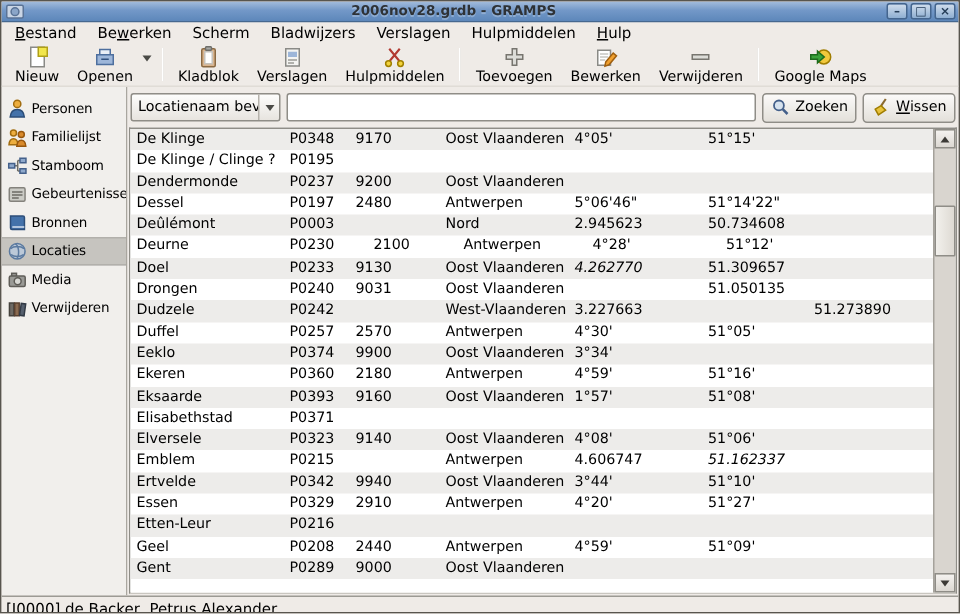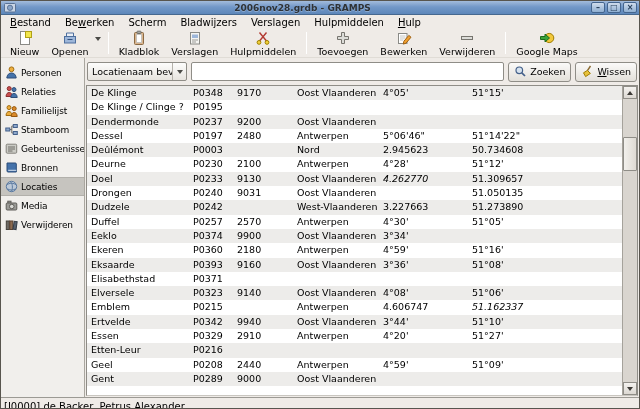--- a/index.html
+++ b/index.html
@@ -251,31 +251,20 @@
             <svg width="13" height="13" viewBox="0 0 13 13">
               <circle cx="6.5" cy="3.3" r="2.4" fill="#edae3f" stroke="#a26d10"></circle>
               <path d="M1.8 12c.3-3.4 2.2-5 4.7-5s4.4 1.6 4.7 5z" fill="#4472aa" stroke="#2c4d78"></path>
             </svg>
           </span>
           <span>Personen</span>
         </div>
         <div class="side-item">
           <span class="icon">
             <svg width="13" height="13" viewBox="0 0 13 13">
-              <circle cx="4.2" cy="3.6" r="2" fill="#c94f4f" stroke="#8c2f2f"></circle>
-              <path d="M1 11.5c.2-2.8 1.5-4 3.2-4s3 1.2 3.2 4z" fill="#c94f4f" stroke="#8c2f2f"></path>
-              <circle cx="9" cy="4.6" r="2" fill="#4472aa" stroke="#2c4d78"></circle>
-              <path d="M5.8 12.5c.2-2.8 1.5-4 3.2-4s3 1.2 3.2 4z" fill="#4472aa" stroke="#2c4d78"></path>
-            </svg>
-          </span>
-          <span>Relaties</span>
-        </div>
-        <div class="side-item">
-          <span class="icon">
-            <svg width="13" height="13" viewBox="0 0 13 13">
               <circle cx="4" cy="3.6" r="2" fill="#edae3f" stroke="#a26d10"></circle>
               <path d="M1 11.5c.2-2.8 1.4-4 3-4s2.8 1.2 3 4z" fill="#edae3f" stroke="#a26d10"></path>
               <circle cx="9.2" cy="4.6" r="2" fill="#d98a2b" stroke="#97570e"></circle>
               <path d="M6.2 12.5c.2-2.8 1.4-4 3-4s2.8 1.2 3 4z" fill="#d98a2b" stroke="#97570e"></path>
             </svg>
           </span>
           <span>Familielijst</span>
         </div>
         <div class="side-item">
           <span class="icon">
@@ -405,21 +394,21 @@
                 <div class="td" style="width: 102px; flex: 0 0 102px;">Deûlémont</div>
                 <div class="td" style="width: 44px; flex: 0 0 44px;">P0003</div>
                 <div class="td" style="width: 60px; flex: 0 0 60px;"></div>
                 <div class="td" style="width: 86px; flex: 0 0 86px;">Nord</div>
                 <div class="td" style="width: 89px; flex: 0 0 89px;">2.945623</div>
                 <div class="td" style="width: 126px; flex: 0 0 126px;">50.734608</div>
               </div>
               <div class="trow">
                 <div class="td" style="width: 102px; flex: 0 0 102px;">Deurne</div>
                 <div class="td" style="width: 44px; flex: 0 0 44px;">P0230</div>
-                <div class="td" style="width: 60px; flex: 0 0 60px;">2100</div>
+                <div class="td" style="width: 60px; flex: 0 0 60px; margin-left: 12px;">2100</div>
                 <div class="td" style="width: 86px; flex: 0 0 86px;">Antwerpen</div>
                 <div class="td" style="width: 89px; flex: 0 0 89px;">4°28'</div>
                 <div class="td" style="width: 126px; flex: 0 0 126px;">51°12'</div>
               </div>
               <div class="trow alt">
                 <div class="td" style="width: 102px; flex: 0 0 102px;">Doel</div>
                 <div class="td" style="width: 44px; flex: 0 0 44px;">P0233</div>
                 <div class="td" style="width: 60px; flex: 0 0 60px;">9130</div>
                 <div class="td" style="width: 86px; flex: 0 0 86px;">Oost Vlaanderen</div>
                 <div class="td" style="width: 89px; flex: 0 0 89px; font-style: italic;">4.262770</div>
@@ -432,21 +421,21 @@
                 <div class="td" style="width: 86px; flex: 0 0 86px;">Oost Vlaanderen</div>
                 <div class="td" style="width: 89px; flex: 0 0 89px; margin-top: 28px;">3.661365</div>
                 <div class="td" style="width: 126px; flex: 0 0 126px;">51.050135</div>
               </div>
               <div class="trow alt">
                 <div class="td" style="width: 102px; flex: 0 0 102px;">Dudzele</div>
                 <div class="td" style="width: 44px; flex: 0 0 44px;">P0242</div>
                 <div class="td" style="width: 60px; flex: 0 0 60px;"></div>
                 <div class="td" style="width: 86px; flex: 0 0 86px;">West-Vlaanderen</div>
                 <div class="td" style="width: 89px; flex: 0 0 89px;">3.227663</div>
-                <div class="td" style="width: 126px; flex: 0 0 126px;">51.273890</div>
+                <div class="td" style="width: 126px; flex: 0 0 126px; text-align: right;">51.273890</div>
               </div>
               <div class="trow">
                 <div class="td" style="width: 102px; flex: 0 0 102px;">Duffel</div>
                 <div class="td" style="width: 44px; flex: 0 0 44px;">P0257</div>
                 <div class="td" style="width: 60px; flex: 0 0 60px;">2570</div>
                 <div class="td" style="width: 86px; flex: 0 0 86px;">Antwerpen</div>
                 <div class="td" style="width: 89px; flex: 0 0 89px;">4°30'</div>
                 <div class="td" style="width: 126px; flex: 0 0 126px;">51°05'</div>
               </div>
               <div class="trow alt">
@@ -462,21 +451,21 @@
                 <div class="td" style="width: 60px; flex: 0 0 60px;">2180</div>
                 <div class="td" style="width: 86px; flex: 0 0 86px;">Antwerpen</div>
                 <div class="td" style="width: 89px; flex: 0 0 89px;">4°59'</div>
                 <div class="td" style="width: 126px; flex: 0 0 126px;">51°16'</div>
               </div>
               <div class="trow alt">
                 <div class="td" style="width: 102px; flex: 0 0 102px;">Eksaarde</div>
                 <div class="td" style="width: 44px; flex: 0 0 44px;">P0393</div>
                 <div class="td" style="width: 60px; flex: 0 0 60px;">9160</div>
                 <div class="td" style="width: 86px; flex: 0 0 86px;">Oost Vlaanderen</div>
-                <div class="td" style="width: 89px; flex: 0 0 89px;">3°36'</div>
+                <div class="td" style="width: 89px; flex: 0 0 89px;">1°57'</div>
                 <div class="td" style="width: 126px; flex: 0 0 126px;">51°08'</div>
               </div>
               <div class="trow">
                 <div class="td" style="width: 102px; flex: 0 0 102px;">Elisabethstad</div>
                 <div class="td" style="width: 44px; flex: 0 0 44px;">P0371</div>
                 <div class="td" style="width: 60px; flex: 0 0 60px;"></div>
                 <div class="td" style="width: 86px; flex: 0 0 86px;"></div>
                 <div class="td" style="width: 89px; flex: 0 0 89px;"></div>
                 <div class="td" style="width: 126px; flex: 0 0 126px;"></div>
               </div>

